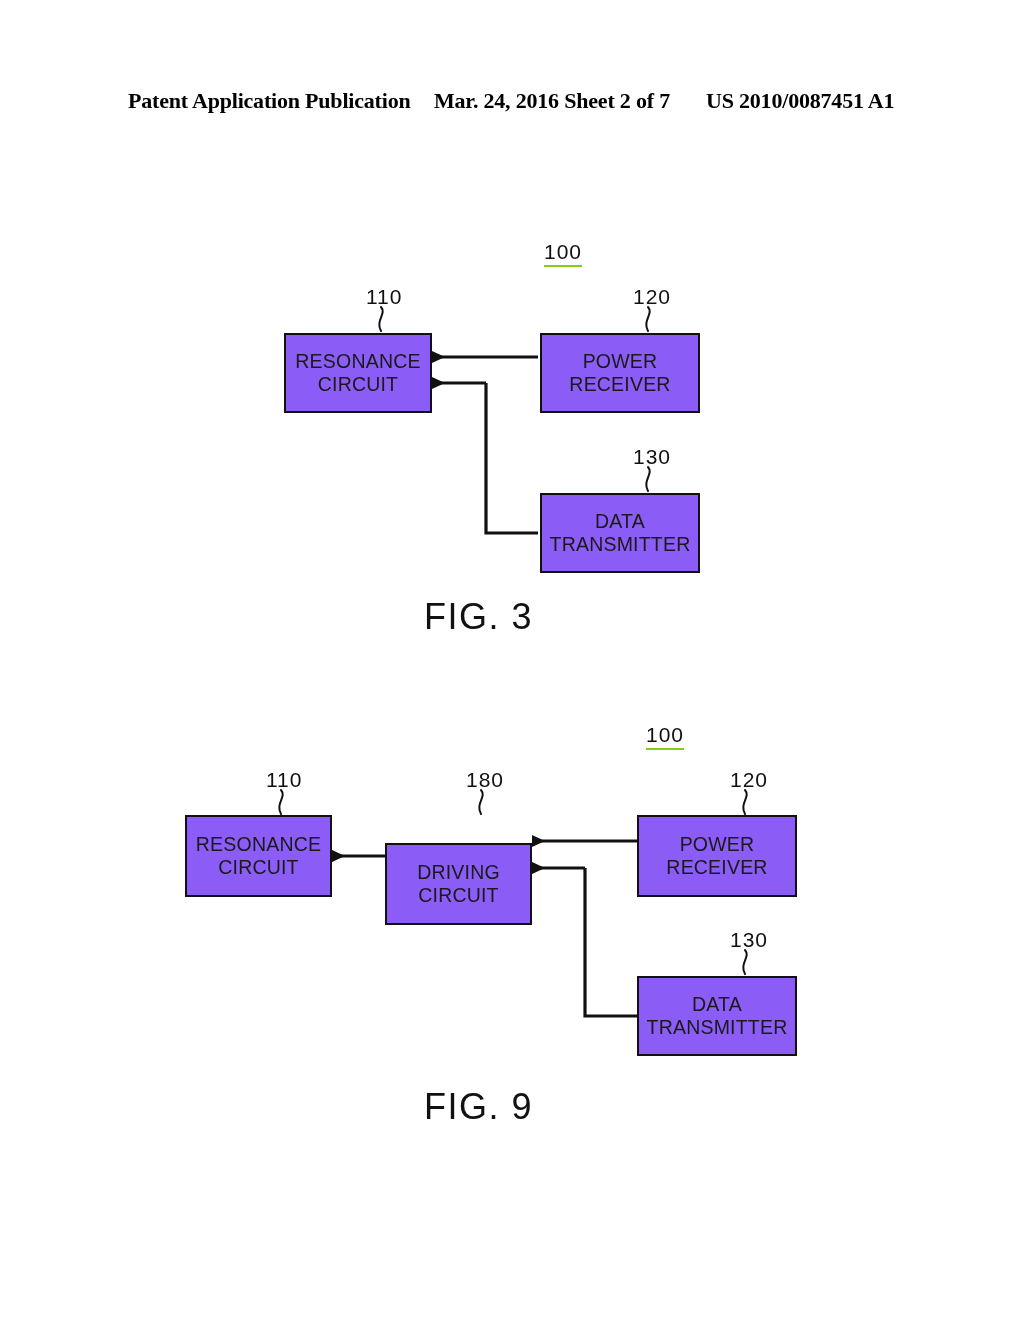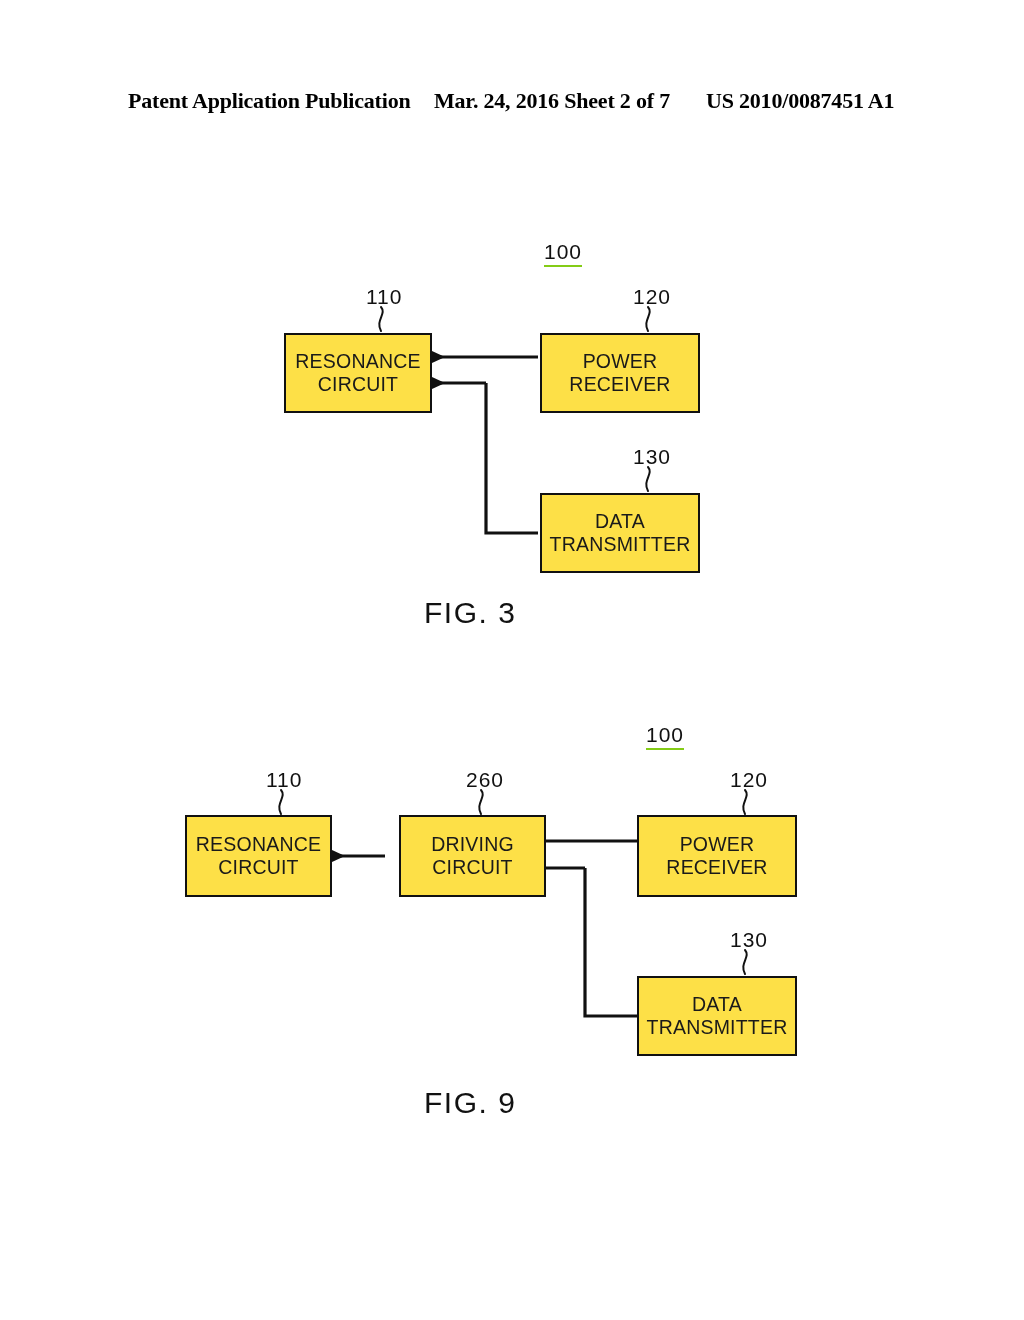--- a/index.html
+++ b/index.html
@@ -42,21 +42,21 @@
     height: 1320px;
     pointer-events: none;
   }
   .figure-sheet svg { display: block; }
 
   
   .blk {
     position: absolute;
     box-sizing: border-box;
     border: 2.5px solid #111111;
-    background: #fde047;
+    background: #8b5cf6;
     display: flex;
     align-items: center;
     justify-content: center;
     text-align: center;
     line-height: 1.18;
     font-size: 19.5px;
     letter-spacing: 0.2px;
     color: #1a1a1a;
   }
   .blk span { display: block; white-space: pre-line; }
@@ -70,21 +70,21 @@
     white-space: nowrap;
   }
   .refnum.underlined {
     border-bottom: 2px solid #84cc16;
     padding-bottom: 1px;
   }
 
   
   .fig-caption {
     position: absolute;
-    font-size: 30px;
+    font-size: 36px;
     letter-spacing: 1.5px;
     color: #111111;
     white-space: nowrap;
   }
 </style>
 </head>
 <body>
 
 <div id="page-header">
   <span class="hdr-left">Patent Application Publication</span>
@@ -167,22 +167,22 @@
 <div class="fig-caption" style="left:424px; top:596px;">FIG. 3</div>
 
 <div class="refnum underlined" style="left:646px; top:723px;">100</div>
 
 <div class="refnum" style="left:266px; top:768px;">110</div>
 <div class="blk" style="left:185px; top:815px; width:147px; height:82px;">
   <span>RESONANCE
 CIRCUIT</span>
 </div>
 
-<div class="refnum" style="left:466px; top:768px;">260</div>
-<div class="blk" style="left:385px; top:815px; width:147px; height:82px;margin-left:14px;">
+<div class="refnum" style="left:466px; top:768px;">180</div>
+<div class="blk" style="left:385px; top:843px; width:147px; height:82px;">
   <span>DRIVING
 CIRCUIT</span>
 </div>
 
 <div class="refnum" style="left:730px; top:768px;">120</div>
 <div class="blk" style="left:637px; top:815px; width:160px; height:82px;">
   <span>POWER
 RECEIVER</span>
 </div>
 

